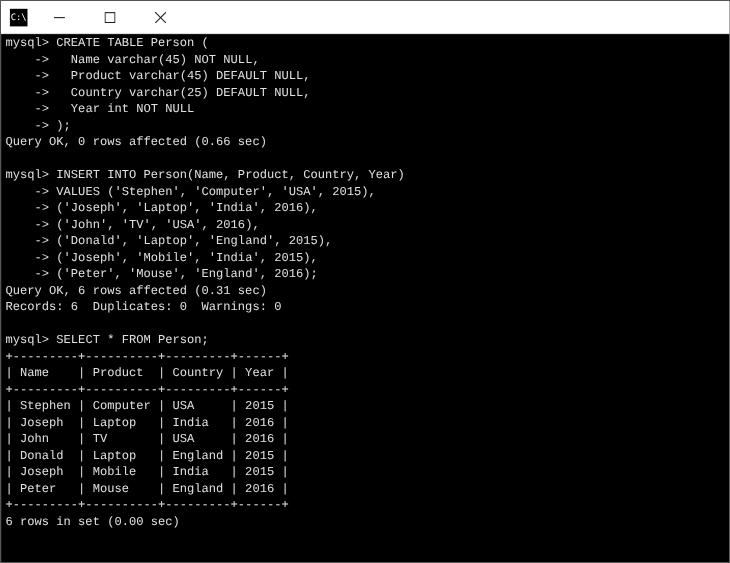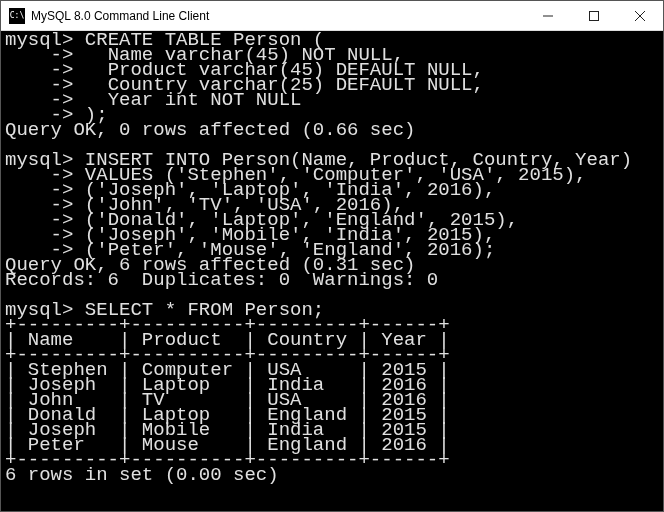--- a/index.html
+++ b/index.html
@@ -55,34 +55,33 @@
     justify-content: center;
     font-size: 12px;
     color: #222;
   }
   .winbtn svg { width: 10px; height: 10px; stroke: #222; stroke-width: 1; fill: none; }
   .terminal {
     flex: 1;
     background: #000;
     color: #e0e0e0;
     font-family: Consolas, "Courier New", monospace;
-    font-size: 19px;
+    font-size: 11px;
     line-height: 15px;
     padding: 2px 4px;
     white-space: pre;
     overflow: hidden;
   }
 </style>
 </head>
 <body>
 
 <div class="window">
   <div class="titlebar">
     <div class="icon">C:\</div>
-    <div class="title">MySQL 8.0 Command Line Client</div>
     <div class="winbtns">
       <div class="winbtn">
         <svg>
             <line x1="0" y1="5" x2="10" y2="5"></line>
           </svg>
       </div>
       <div class="winbtn">
         <svg>
             <rect x="0.5" y="0.5" width="9" height="9"></rect>
           </svg>

